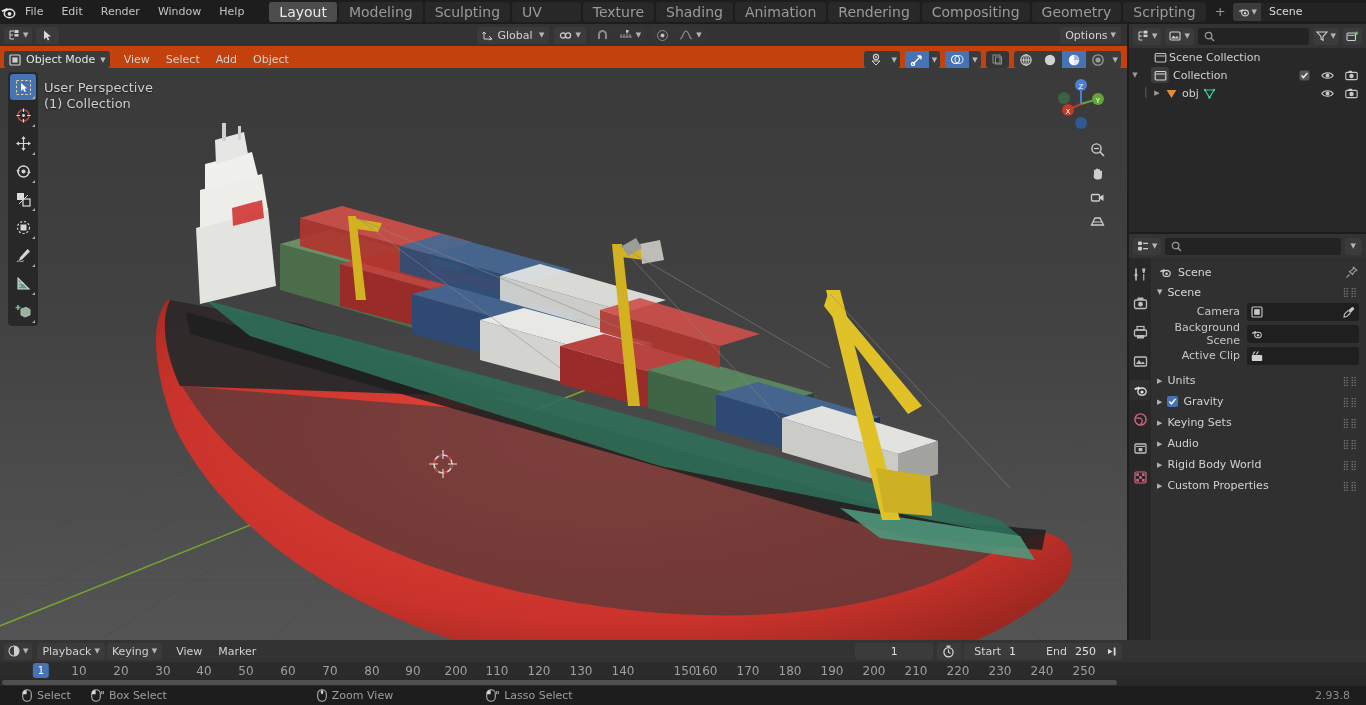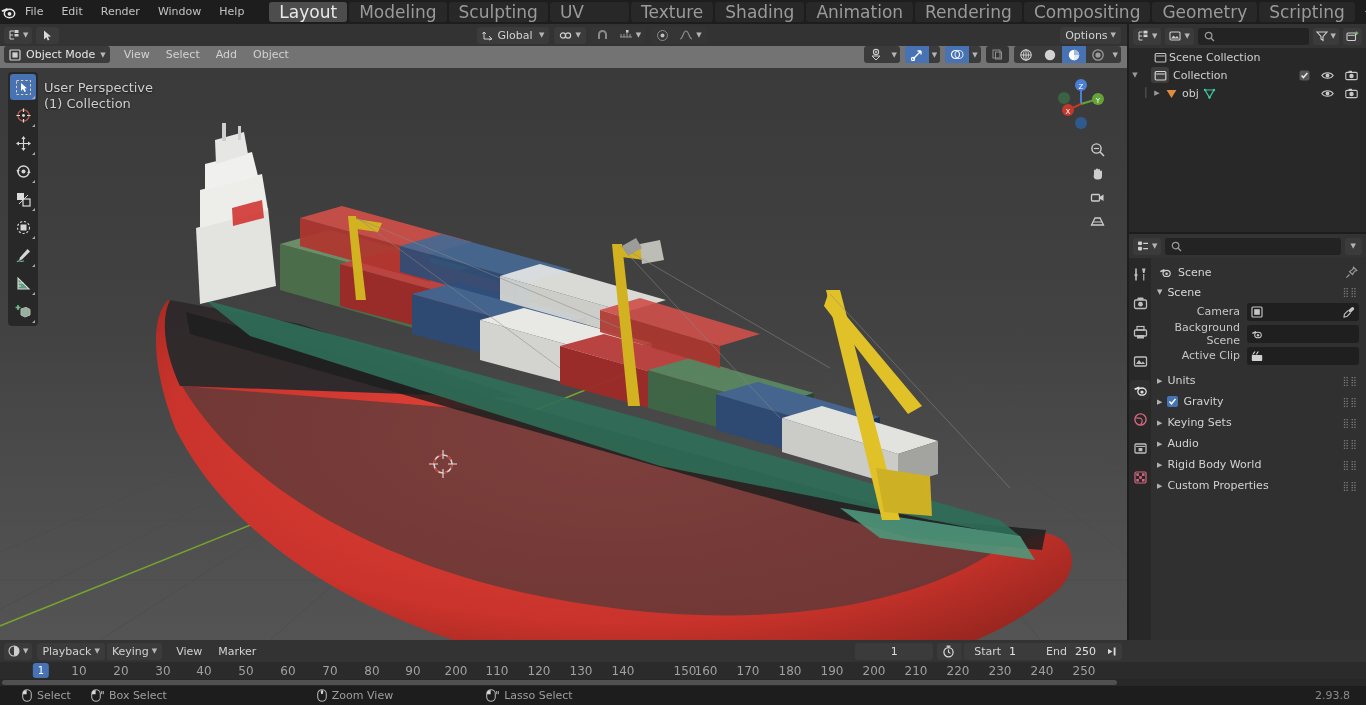--- a/index.html
+++ b/index.html
@@ -20,21 +20,21 @@
     background: #1d1d1d; display: flex; align-items: center;
   }
   .blender-logo { width: 26px; height: 24px; display: flex; align-items: center; justify-content: center; }
   .menu-item {
     padding: 0 9px; height: 18px; line-height: 18px;
     color: #c3c3c3; font-size: 11px; border-radius: 3px;
   }
   .ws-tabs { display: flex; align-items: center; margin-left: 16px; height: 24px; }
   .ws-tab {
     padding: 0 10px; height: 20px; line-height: 20px;
-    font-size: 17px; color: #9a9a9a;
+    font-size: 14px; color: #9a9a9a;
     background: #282828; border-radius: 3px; margin-right: 2px;
   }
   .ws-tab.active { background: #4d4d4d; color: #e8e8e8; }
   .ws-add { padding: 0 7px; color: #9a9a9a; font-size: 13px; line-height: 20px; }
   .topbar-right { margin-left: auto; display: flex; align-items: center; padding-right: 6px; gap: 6px; }
   .id-block { display: flex; align-items: center; height: 18px; background: #282828; border-radius: 3px; overflow: hidden; }
   .id-icon-btn {
     display: flex; align-items: center; gap: 2px;
     background: #3b3b3b; height: 18px; padding: 0 4px 0 5px;
   }
@@ -46,21 +46,21 @@
   .id-btn.dim { opacity: .38; }
   .chev { font-size: 7px; color: #b5b5b5; }
 
   
   .vp-header {
     position: absolute; top: 24px; left: 0; width: 1127px; height: 22px;
     background: #333333; display: flex; align-items: center; padding: 0 4px;
   }
   .vp-header2 {
     position: absolute; top: 46px; left: 0; width: 1127px; height: 22px;
-    background: #737373; display: flex; align-items: flex-start; padding: 0 4px;
+    background: #c2410c; display: flex; align-items: flex-end; padding: 0 4px;
   }
   .hbtn {
     height: 17px; border-radius: 3px; background: #3b3b3b;
     display: flex; align-items: center; padding: 0 5px; gap: 3px;
     font-size: 11px; color: #d2d2d2;
   }
   .hbtn.on { background: #4772b3; }
   .hbtn.dim { background: #353535; color: #7d7d7d; }
   .mode-sel {
     height: 17px; background: #3b3b3b; border-radius: 3px;

